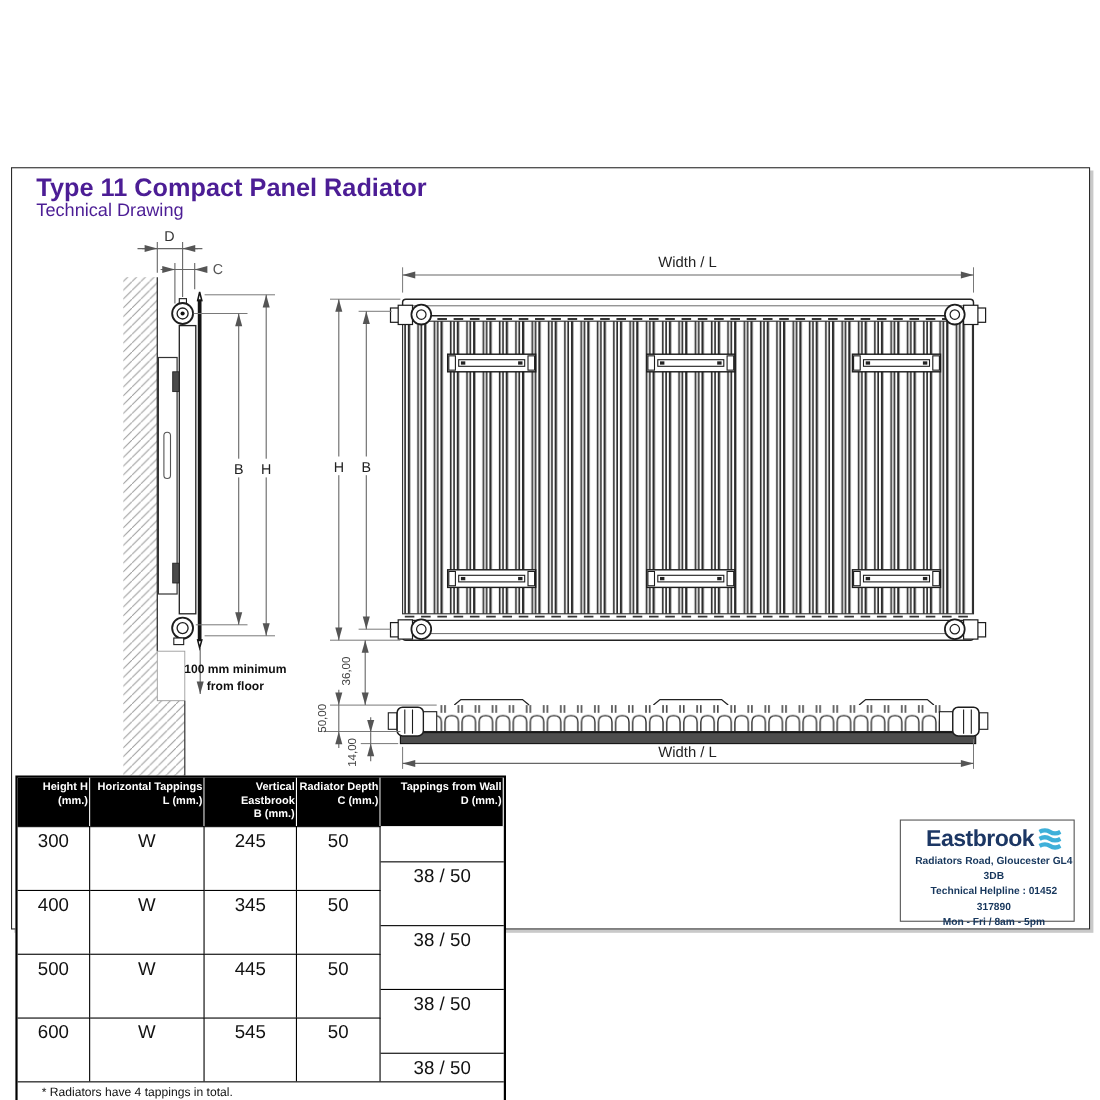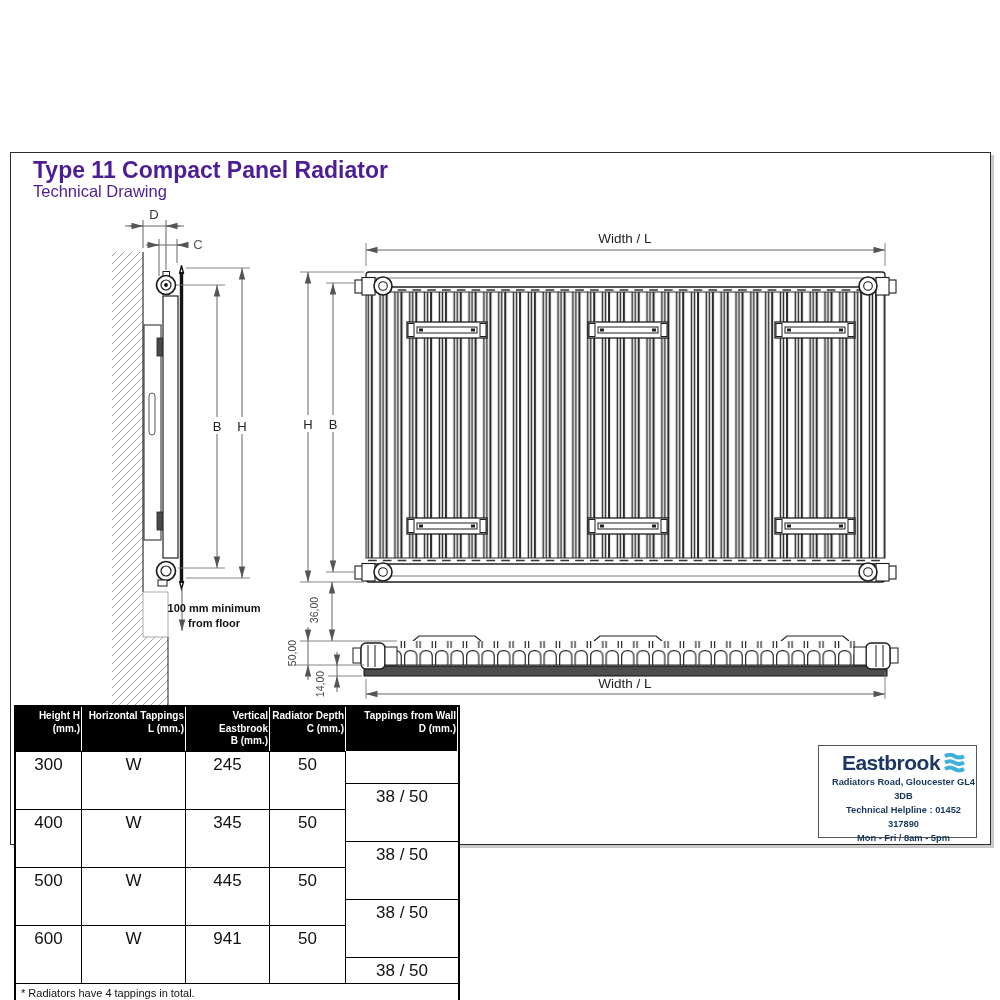--- a/index.html
+++ b/index.html
@@ -15,21 +15,21 @@
   
   .spec-table{position:absolute;left:14px;top:705px;width:442px;border:2px solid #000;background:#fff;}
   .tgrid{display:grid;grid-template-columns:66px 104px 84px 76px 112px;}
   .thead{background:#000;color:#fff;font-size:10px;font-weight:bold;text-align:right;
          white-space:pre-line;line-height:1.25;padding:3px 1px;border-right:1px solid #fff;}
   .thead:last-child{border-right:none;}
   .tcell{font-size:17px;color:#111;text-align:center;padding:3px 0 2px;
          border-right:1px solid #000;border-top:1px solid #000;}
   .tcell.last{border-right:none;margin-top:32px;}
   .tfoot{grid-column:1 / -1;border-top:1px solid #000;font-size:11px;color:#111;
-         text-align:left;padding:3px 5px;}
+         text-align:left;padding:3px 22px;}
 
   
   .brand{position:absolute;left:818px;top:745px;width:159px;height:93px;border:1.2px solid #555;
          background:#fff;display:flex;flex-direction:column;align-items:center;
          justify-content:flex-start;padding-top:5px;box-sizing:border-box;padding-left:12px;}
   .brand .logo-row{display:flex;align-items:center;gap:4px;}
   .brand .logo-name{font-size:21px;font-weight:bold;color:#1c3764;letter-spacing:-0.5px;}
   .brand .line{font-size:9.3px;font-weight:bold;color:#16365c;line-height:14px;text-align:center;}
 </style>
 </head>
@@ -324,21 +324,21 @@
       <div class="tcell last">38 / 50</div>
 
       <div class="tcell">500</div>
       <div class="tcell">W</div>
       <div class="tcell">445</div>
       <div class="tcell">50</div>
       <div class="tcell last">38 / 50</div>
 
       <div class="tcell">600</div>
       <div class="tcell">W</div>
-      <div class="tcell">941</div>
+      <div class="tcell">545</div>
       <div class="tcell">50</div>
       <div class="tcell last">38 / 50</div>
 
       <div class="tfoot">* Radiators have 4 tappings in total.</div>
     </div>
   </div>
 
   <div class="brand">
     <div class="logo-row">
       <span class="logo-name">Eastbrook</span>

